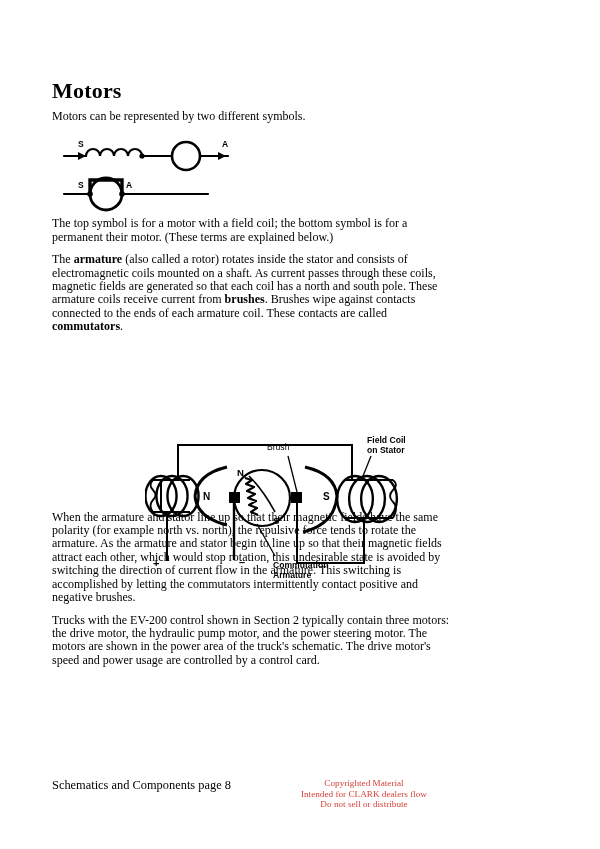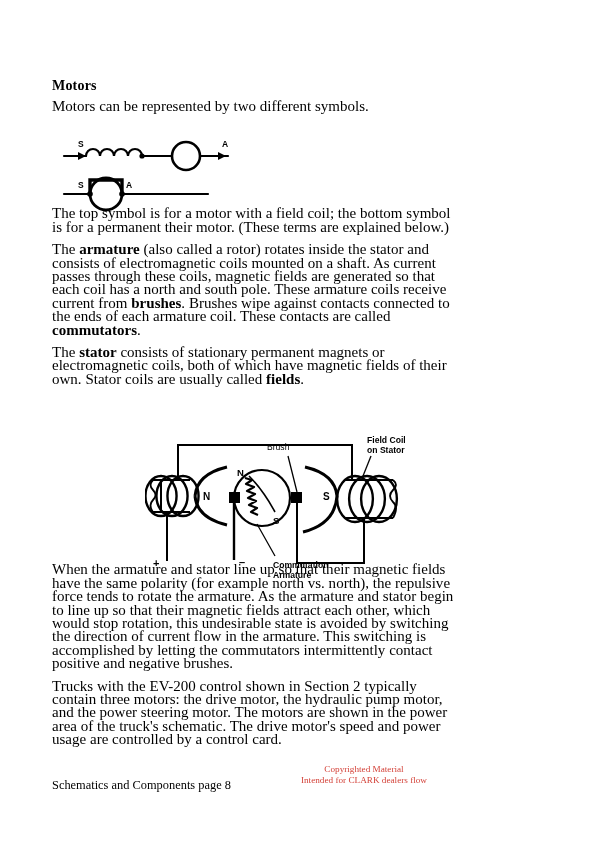--- a/index.html
+++ b/index.html
@@ -27,28 +27,28 @@
   
   .content {
     position: absolute;
     left: 52px;
     top: 78px;
     width: 404px;
   }
 
   h1.page-title {
     font-family: "Liberation Serif", "DejaVu Serif", serif;
-    font-size: 14px;
+    font-size: 22px;
     font-weight: bold;
     margin: 0 0 6px 0;
     letter-spacing: 0.2px;
   }
 
   p.para {
-    font-size: 15px;
+    font-size: 12px;
     line-height: 13.4px;
     margin: 0 0 9px 0;
     text-align: left;
     letter-spacing: 0.01px;
   }
   p.para.tight { margin-bottom: 8px; }
   b { font-weight: bold; }
 
   
   .symbols {
@@ -105,21 +105,20 @@
   <div class="content">
 
     <h1 class="page-title">Motors</h1>
 
     <p class="para tight">Motors can be represented by two different symbols.</p>
 
     <div style="height:86px"></div>
 
     <p class="para">The top symbol is for a motor with a field coil; the bottom symbol is for a permanent their motor. (These terms are explained below.)</p>
     <p class="para">The <b>armature</b> (also called a rotor) rotates inside the stator and consists of electromagnetic coils mounted on a shaft. As current passes through these coils, magnetic fields are generated so that each coil has a north and south pole. These armature coils receive current from <b>brushes</b>. Brushes wipe against contacts connected to the ends of each armature coil. These contacts are called <b>commutators</b>.</p>
-    <p class="para">The <b>stator</b> consists of stationary permanent magnets or electromagnetic coils, both of which have magnetic fields of their own. Stator coils are usually called <b>fields</b>.</p>
 
     <div style="height:168px"></div>
 
     <p class="para">When the armature and stator line up so that their magnetic fields have the same polarity (for example north vs. north), the repulsive force tends to rotate the armature. As the armature and stator begin to line up so that their magnetic fields attract each other, which would stop rotation, this undesirable state is avoided by switching the direction of current flow in the armature. This switching is accomplished by letting the commutators intermittently contact positive and negative brushes.</p>
     <p class="para">Trucks with the EV-200 control shown in Section 2 typically contain three motors: the drive motor, the hydraulic pump motor, and the power steering motor. The motors are shown in the power area of the truck's schematic. The drive motor's speed and power usage are controlled by a control card.</p>
   </div>
 
   <div class="symbols">
     <svg width="200" height="82" viewBox="0 0 200 82">
       <g stroke="#000" fill="none" stroke-width="2.2" stroke-linecap="round">
@@ -237,19 +236,20 @@
       <text x="222" y="21" font-family="Liberation Sans, sans-serif" font-size="8.6" font-weight="bold" fill="#000">on Stator</text>
 
       <line x1="112" y1="92" x2="130" y2="124" stroke="#000" stroke-width="1.3"></line>
       <text x="128" y="136" font-family="Liberation Sans, sans-serif" font-size="8.6" font-weight="bold" fill="#000">Commutation</text>
       <text x="128" y="146" font-family="Liberation Sans, sans-serif" font-size="8.6" font-weight="bold" fill="#000">Armature</text>
     </svg>
   </div>
 
   <div class="footer">
     <div class="footer-left">Schematics and Components page 8</div>
-    <div class="stamp" style="color: rgb(212, 67, 58);">
+    <div class="stamp" style="color: rgb(212, 67, 58); margin-top: 14px;">
       <div>Copyrighted Material</div>
       <div>Intended for CLARK dealers flow</div>
+      <div>Do not sell or distribute</div>
     </div>
   </div>
 
 </div>
 
 </body></html>

